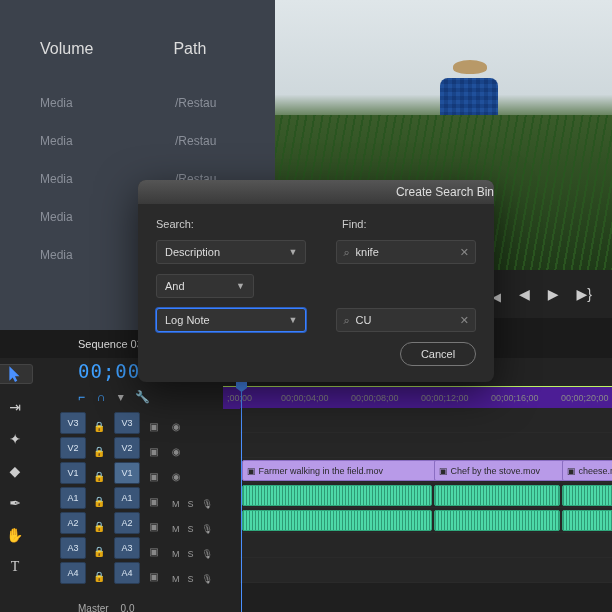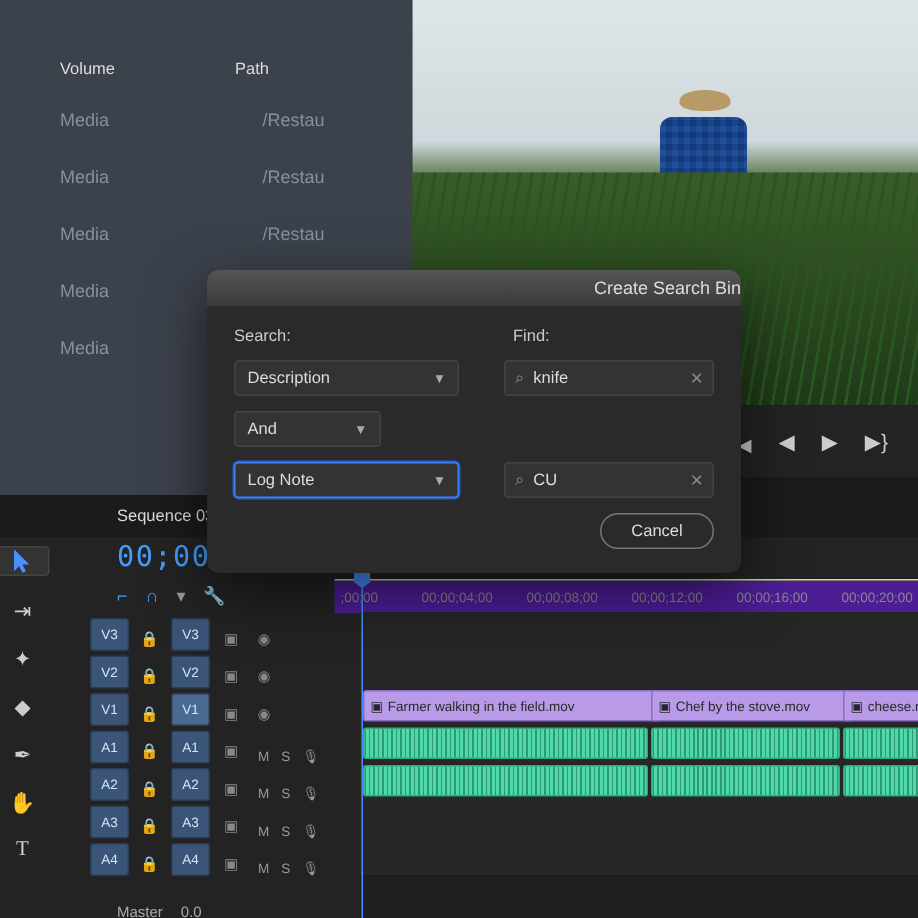--- a/index.html
+++ b/index.html
@@ -1,18 +1,18 @@
 <!DOCTYPE html>
 <html><head>
 <meta charset="utf-8">
 <style>
 html,body{margin:0;padding:0;width:612px;height:612px;background:#1b1b1b;font-family:"Segoe UI",Arial,sans-serif;font-size:11px;color:#ccc;overflow:hidden}
 .panel-top{display:flex;height:330px}
 .project-panel{width:275px;background:#3c424c;padding:40px 0 0 40px;box-sizing:border-box}
-.proj-header{display:flex;gap:80px;font-size:11px;color:#ddd;margin-bottom:9px}
+.proj-header{display:flex;gap:80px;font-size:16px;color:#ddd;margin-bottom:26px}
 .proj-row{display:flex;gap:80px;color:#8a8f99;font-size:12px;height:38px;align-items:center}
 .proj-row span:first-child{width:55px}
 .monitor{flex:1;position:relative}
 .monitor-img{width:337px;height:270px;background:linear-gradient(to bottom,#dfe6e9 0%,#cfd8dc 35%,#4a6b3a 45%,#2d4a26 100%);position:relative;overflow:hidden}
 .farmer{position:absolute;left:150px;top:60px;width:88px;height:160px}
 .farmer::before{content:"";position:absolute;top:0;left:28px;width:34px;height:14px;background:#b89968;border-radius:50% 50% 40% 40%}
 .farmer::after{content:"";position:absolute;top:18px;left:15px;width:58px;height:82px;background:repeating-linear-gradient(0deg,#5a8fc7 0 4px,#4779b0 4px 8px),repeating-linear-gradient(90deg,#5a8fc7 0 4px,#4779b0 4px 8px);background-blend-mode:multiply;border-radius:8px 8px 4px 4px}
 .legs{position:absolute;top:98px;left:28px;width:34px;height:58px;background:#4a6a8a;border-radius:4px}
 .corn{position:absolute;bottom:0;width:100%;height:155px;background:repeating-linear-gradient(100deg,transparent 0 6px,#2a5520 6px 8px),linear-gradient(to top,#1f3a18,#3a5c2a)}
 .transport{height:48px;background:#232323;display:flex;align-items:center;justify-content:flex-end;gap:18px;padding-right:20px}

